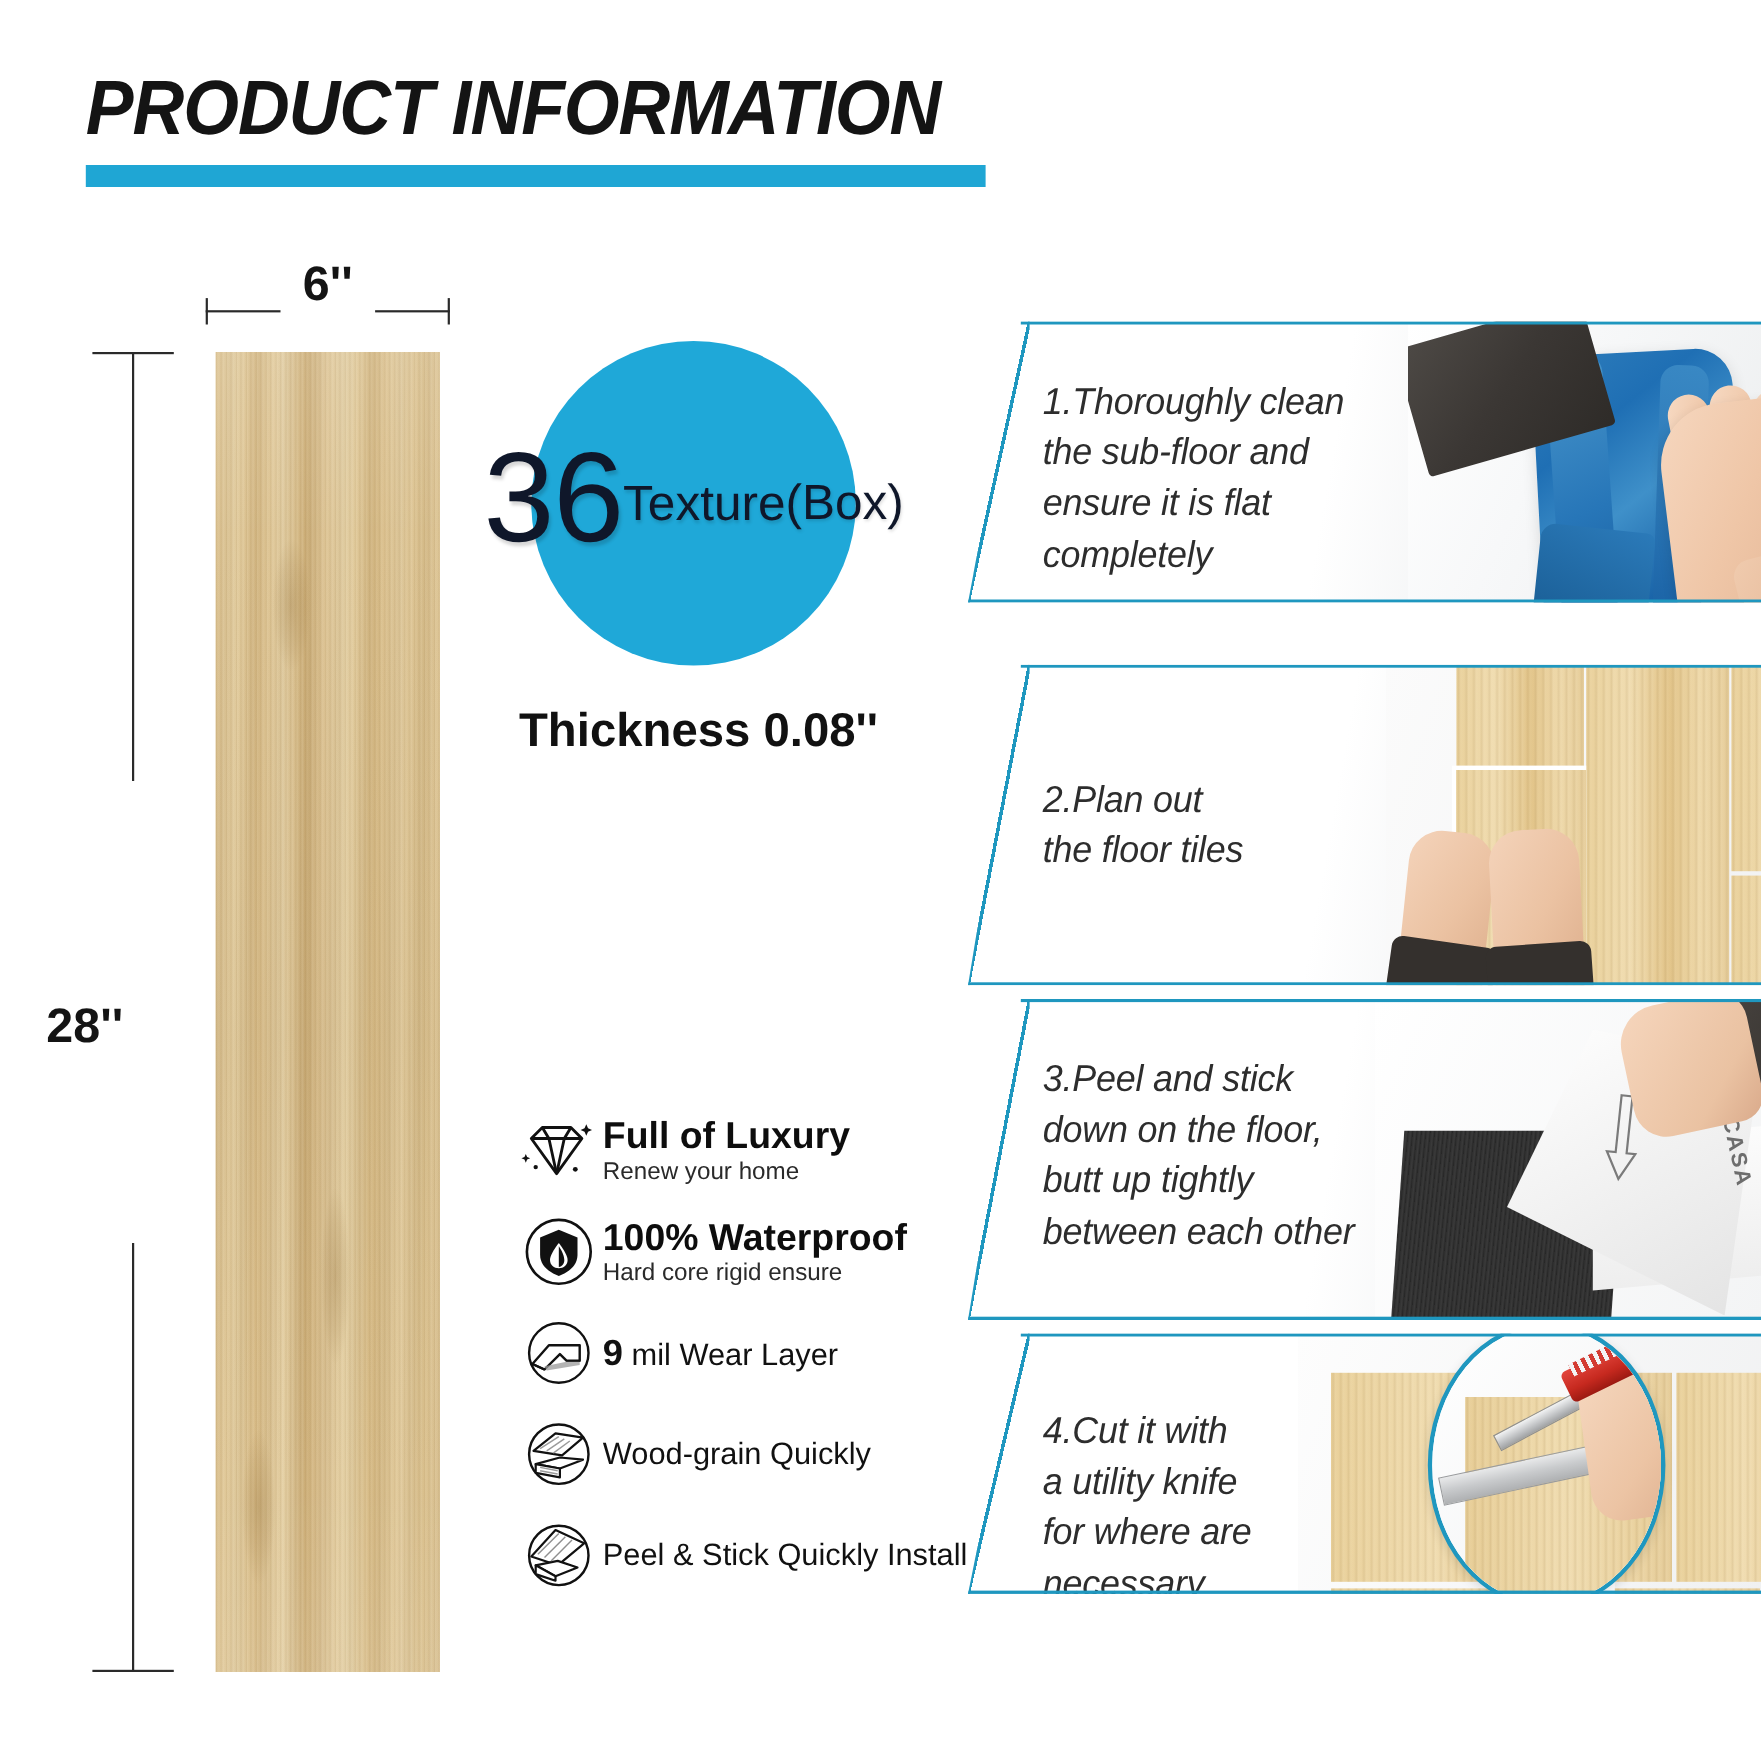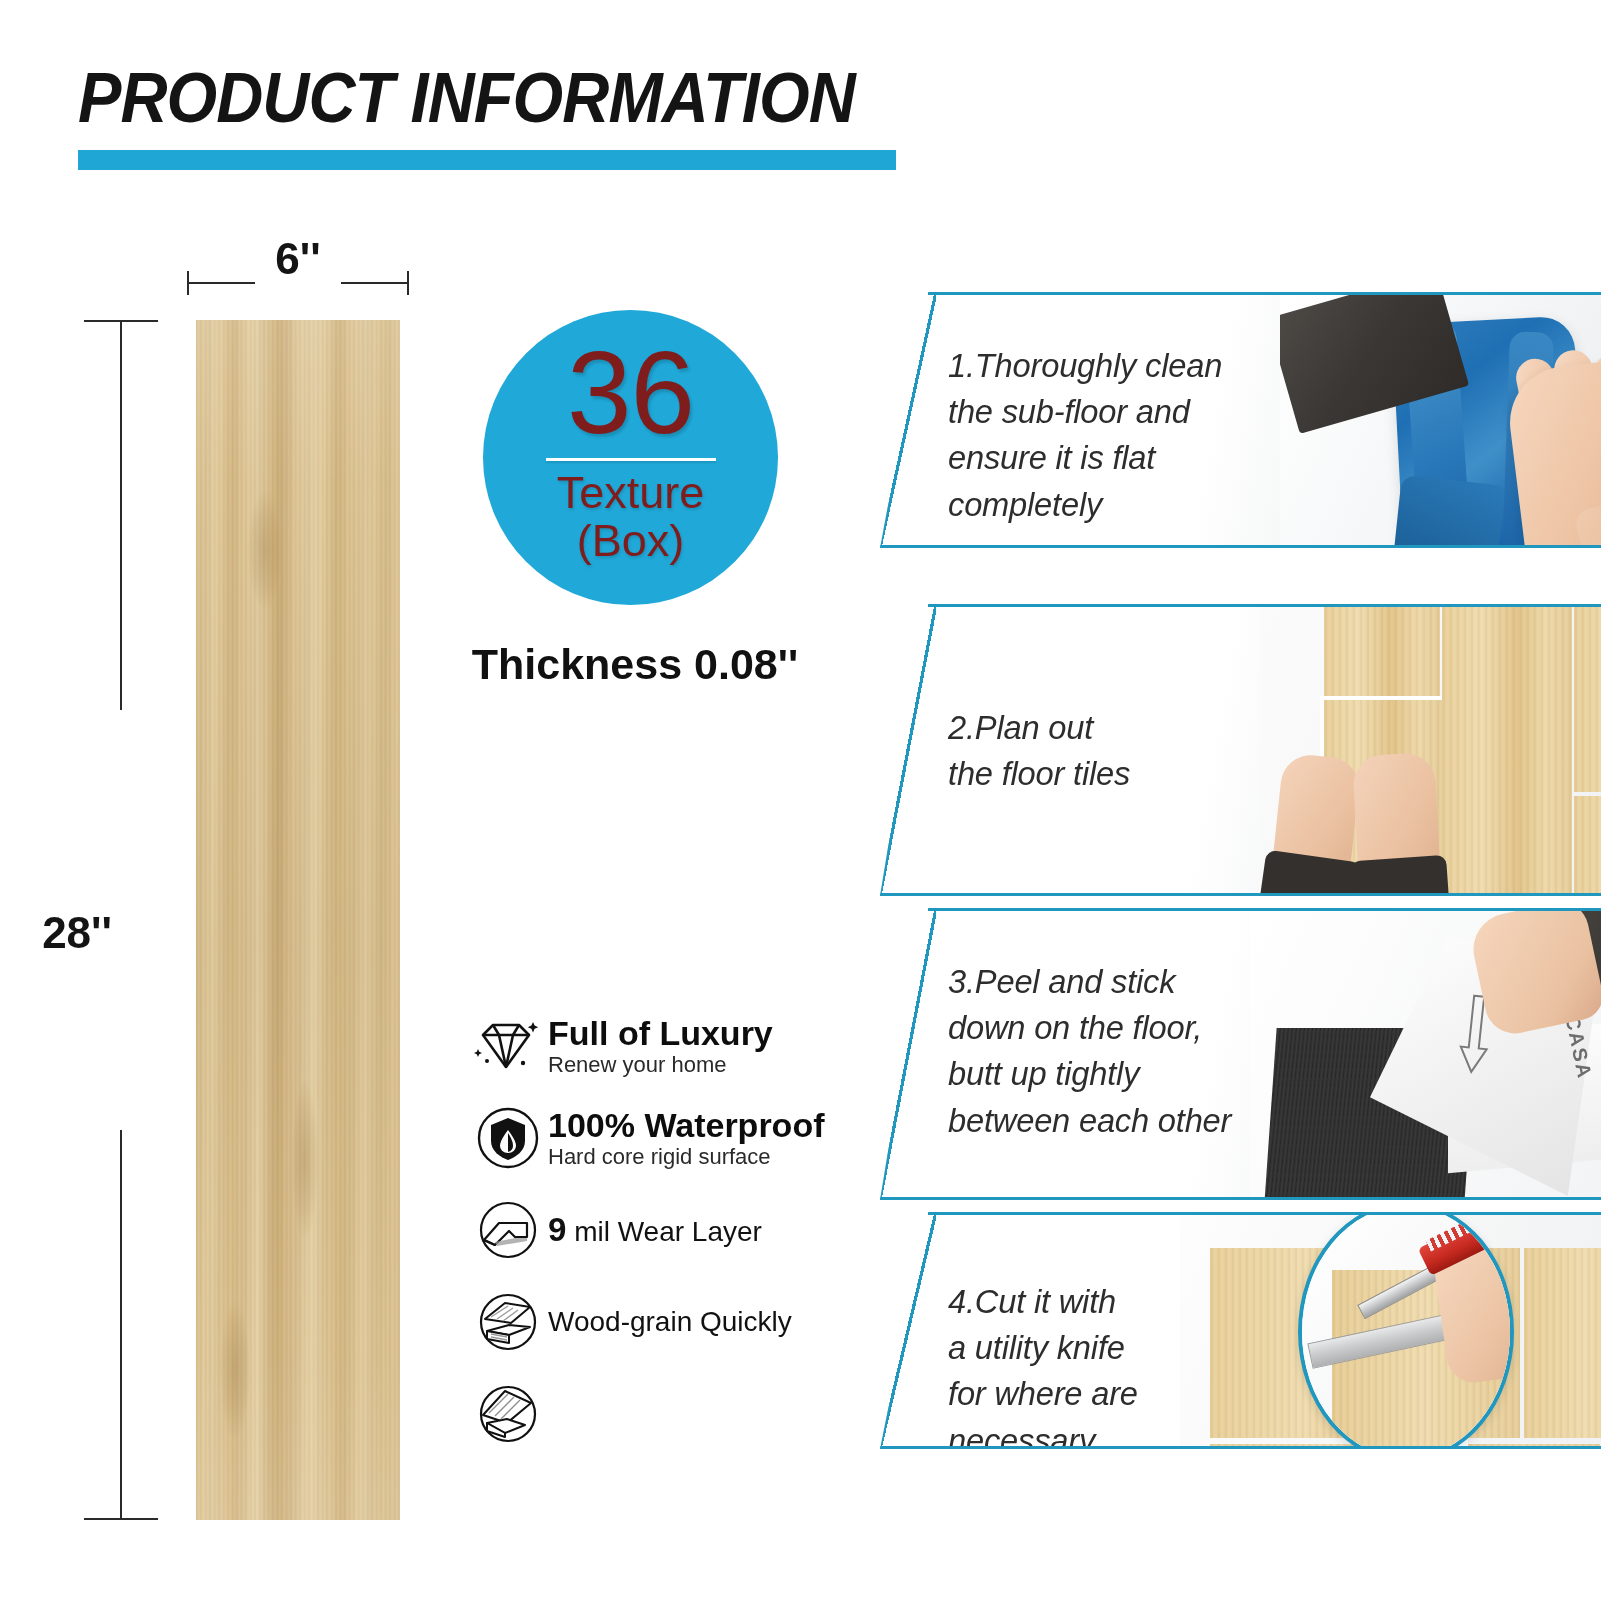--- a/index.html
+++ b/index.html
@@ -175,24 +175,24 @@
   
   #badge {
     position: absolute;
     left: 483px;
     top: 310px;
     width: 295px;
     height: 295px;
     border-radius: 50%;
     background: #1fa8d8;
     display: flex;
-    flex-direction: column;
+    flex-direction: row;
     align-items: center;
     justify-content: center;
-    color: #7f1d1d;
+    color: #0f172a;
   }
   #badge-count {
     font-size: 116px;
     font-weight: 400;
     line-height: 0.92;
     letter-spacing: -1px;
     text-shadow: 2px 3px 3px rgba(0,0,0,0.16);
     margin-top: -10px;
   }
   #badge-divider {
@@ -598,21 +598,21 @@
       <div class="ficon">
         <svg width="70" height="70" viewBox="0 0 70 70">
           <circle cx="35" cy="35" r="29" fill="none" stroke="#111" stroke-width="2.4"></circle>
           <path d="M35 15 L52 22 L52 38 C52 48 43 54 35 57 C27 54 18 48 18 38 L18 22 Z" fill="#111"></path>
           <path d="M35 27 C35 27 27 37 27 42.5 C27 47 30.6 50 35 50 C39.4 50 43 47 43 42.5 C43 37 35 27 35 27 Z" fill="#ffffff"></path>
           <path d="M35 30 C35 30 40 37 40 42.5 C40 46 38 48.4 35 48.8 Z" fill="#111"></path>
         </svg>
       </div>
       <div class="ftext">
         <div class="ftitle">100% Waterproof</div>
-        <div class="fsub">Hard core rigid surface</div>
+        <div class="fsub">Hard core rigid ensure</div>
       </div>
     </div>
 
     <div class="feature">
       <div class="ficon">
         <svg width="66" height="66" viewBox="0 0 66 66">
           <circle cx="33" cy="33" r="27" fill="none" stroke="#111" stroke-width="2.2"></circle>
           <g fill="none" stroke="#111" stroke-width="2.2" stroke-linejoin="round">
             <path d="M9 43 L24 26 L52 26 L52 40 L40 40 L34 34 L20 48 Z"></path>
             <path d="M9 43 L20 48"></path>
@@ -657,20 +657,23 @@
             <path d="M12 42 L32 38 L50 44 L30 52 Z"></path>
             <path d="M12 42 L12 50 L30 56 L30 52 Z"></path>
           </g>
           <g stroke="#8f8f8f" stroke-width="1.3">
             <path d="M14 32 L33 13"></path>
               <path d="M20 35 L39 16"></path>
               <path d="M26 38 L45 19"></path>
           </g>
         </svg>
       </div>
+      <div class="ftext">
+        <div class="fsingle">Peel &amp; Stick Quickly Install</div>
+      </div>
     </div>
   </div>
 
   <div id="steps">
 
     <div class="step" id="step1" style="top:0px; height:256px;">
       <div class="step-bg"></div>
       <div class="photo" id="photo1">
         <div class="wall"></div>
         <div class="cloth" id="cloth-main"></div>

